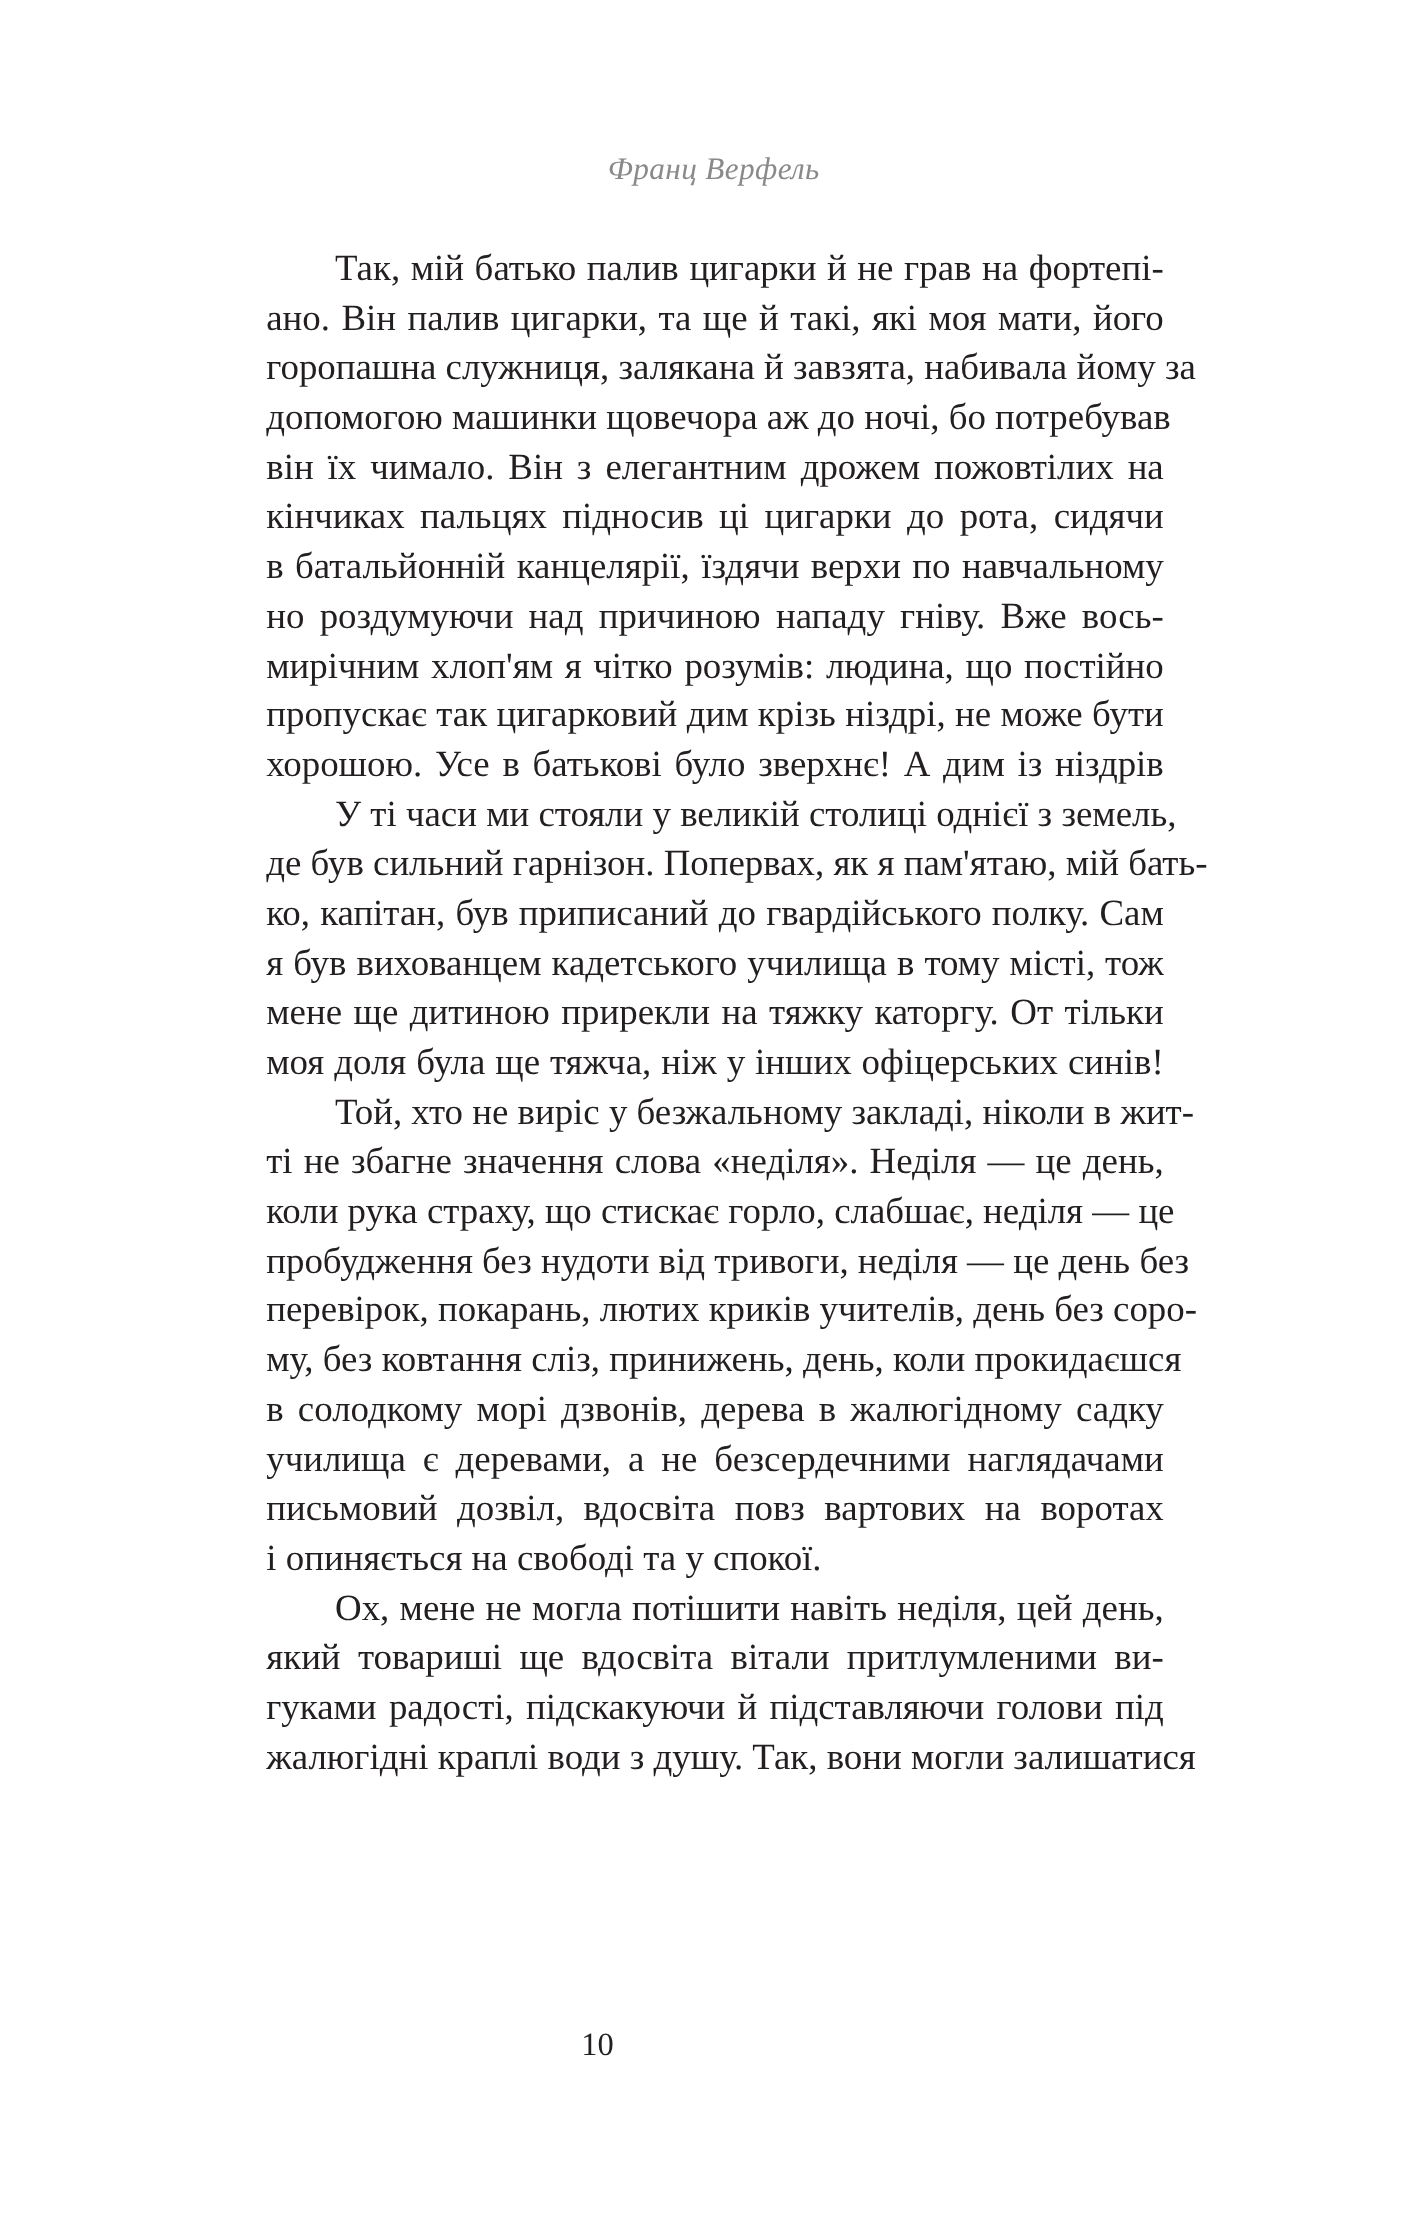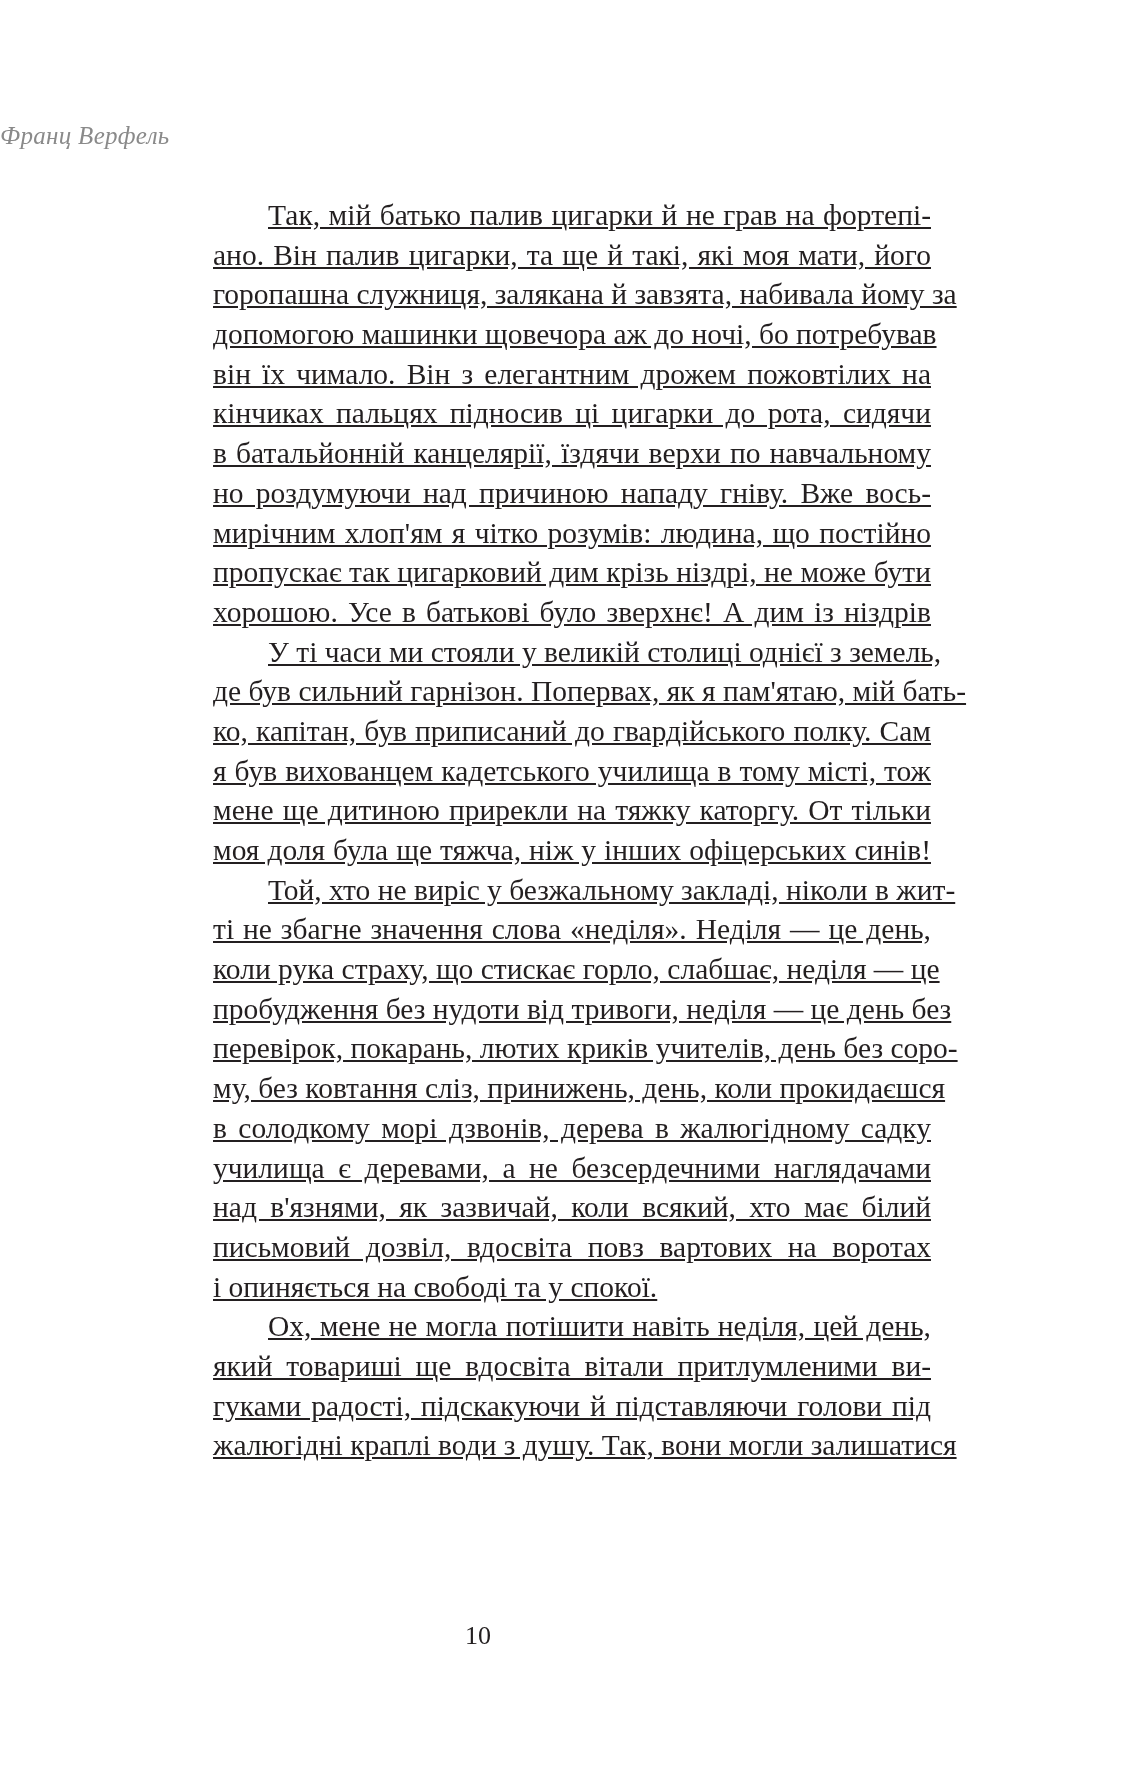--- a/index.html
+++ b/index.html
@@ -19,20 +19,21 @@
       position: absolute;
       left: 0; top: 0;
       width: 1142px;
       height: 1772px;
     }
     .running-head {
       position: absolute;
       top: 122px;
       left: 0;
       width: 1142px;
+      text-align: center;
       font-family: "Liberation Serif", "DejaVu Serif", serif;
       font-style: italic;
       font-size: 25px;
       color: #8a8a8a;
       letter-spacing: 0.3px;
     }
     .text-block {
       position: absolute;
       top: 196px;
       left: 213px;
@@ -41,21 +42,20 @@
     .line {
       display: block;
       height: 39.7px;
       line-height: 39.7px;
       font-family: "Liberation Serif", "DejaVu Serif", serif;
       font-size: 29.5px;
       white-space: nowrap;
       text-align: justify;
       text-align-last: justify;
       color: #231f20;
-      text-decoration: underline;
     }
     .line.indent {
       padding-left: 55px;
     }
     .line.last {
       text-align-last: left;
     }
     .page-number {
       position: absolute;
       top: 1621px;
@@ -95,21 +95,20 @@
     <span class="line">моя доля була ще тяжча, ніж у інших офіцерських синів!</span>
 
     <span class="line indent">Той, хто не виріс у безжальному закладі, ніколи в жит-</span>
     <span class="line">ті не збагне значення слова «неділя». Неділя — це день,</span>
     <span class="line">коли рука страху, що стискає горло, слабшає, неділя — це</span>
     <span class="line">пробудження без нудоти від тривоги, неділя — це день без</span>
     <span class="line">перевірок, покарань, лютих криків учителів, день без соро-</span>
     <span class="line">му, без ковтання сліз, принижень, день, коли прокидаєшся</span>
     <span class="line">в солодкому морі дзвонів, дерева в жалюгідному садку</span>
     <span class="line">училища є деревами, а не безсердечними наглядачами</span>
-    <span class="line">над в'язнями, як зазвичай, коли всякий, хто має білий</span>
     <span class="line">письмовий дозвіл, вдосвіта повз вартових на воротах</span>
     <span class="line last">і опиняється на свободі та у спокої.</span>
 
     <span class="line indent">Ох, мене не могла потішити навіть неділя, цей день,</span>
     <span class="line">який товариші ще вдосвіта вітали притлумленими ви-</span>
     <span class="line">гуками радості, підскакуючи й підставляючи голови під</span>
     <span class="line">жалюгідні краплі води з душу. Так, вони могли залишатися</span>
   </div>
 
   <div class="page-number">10</div>

